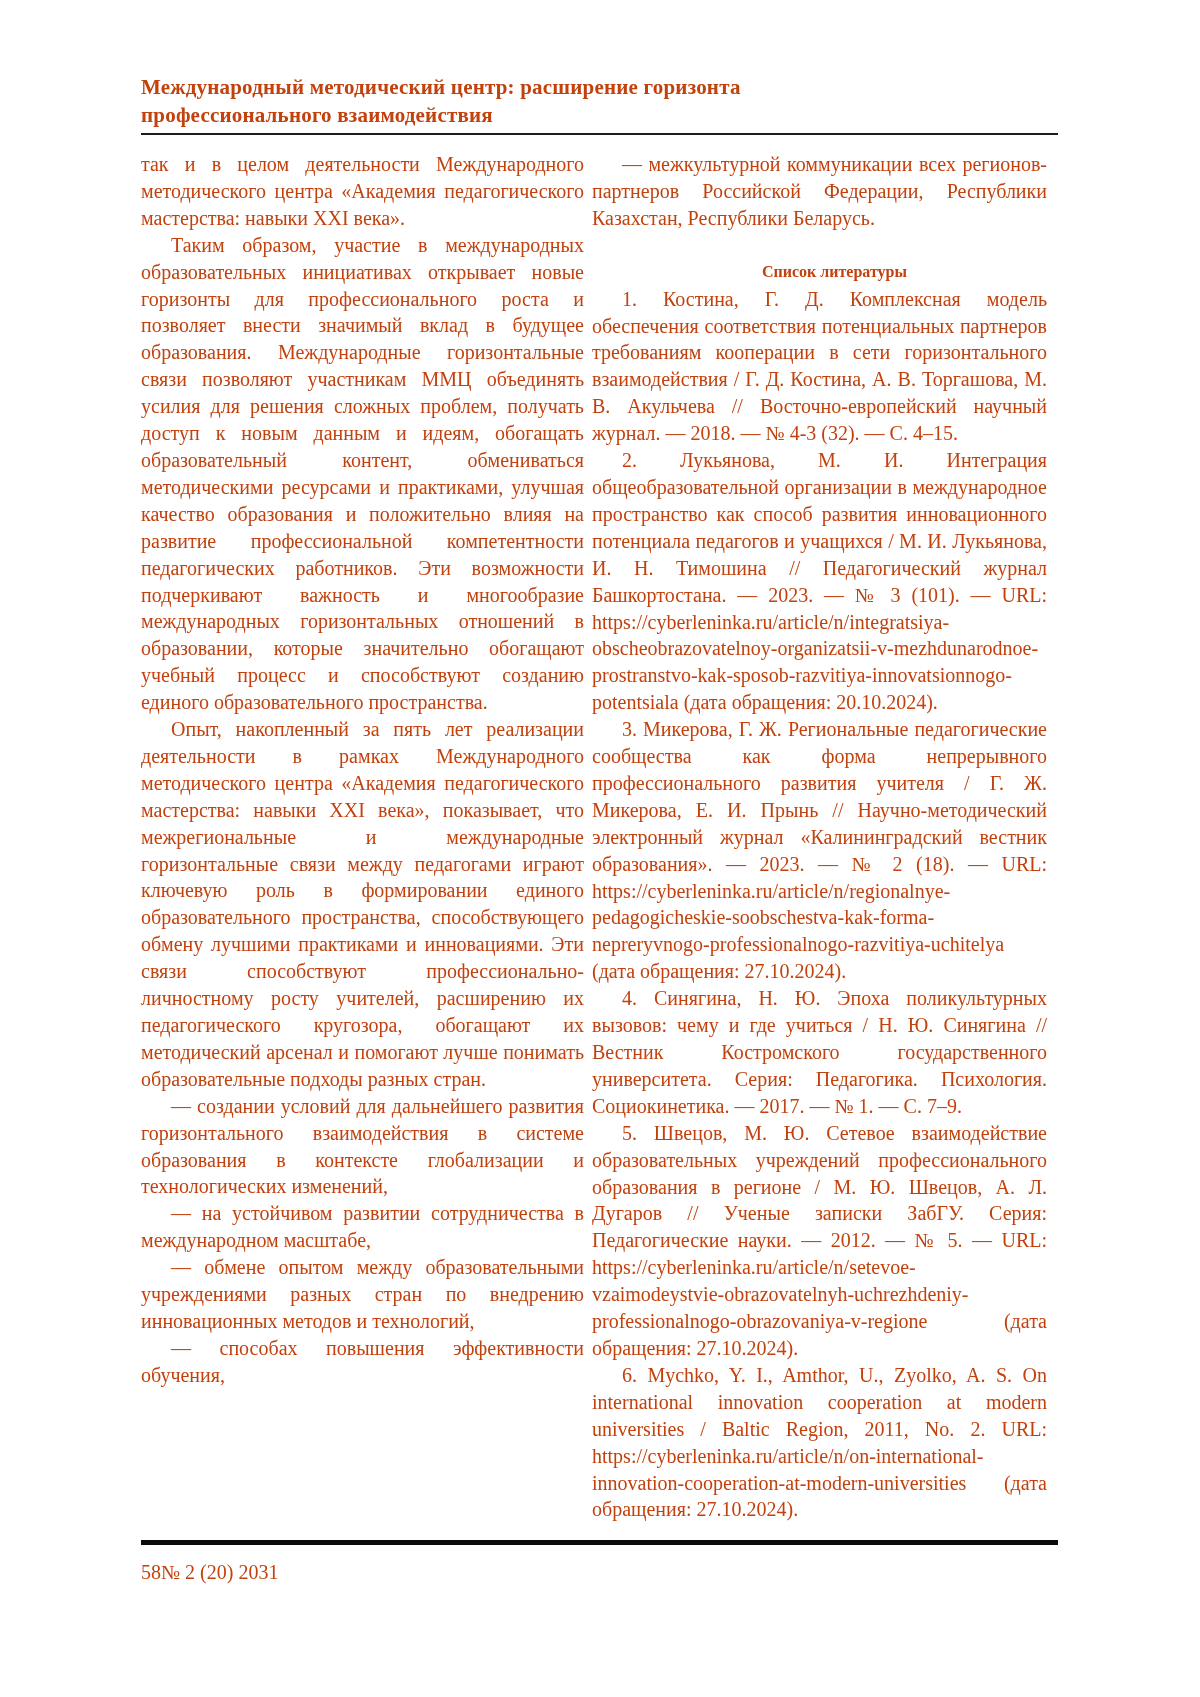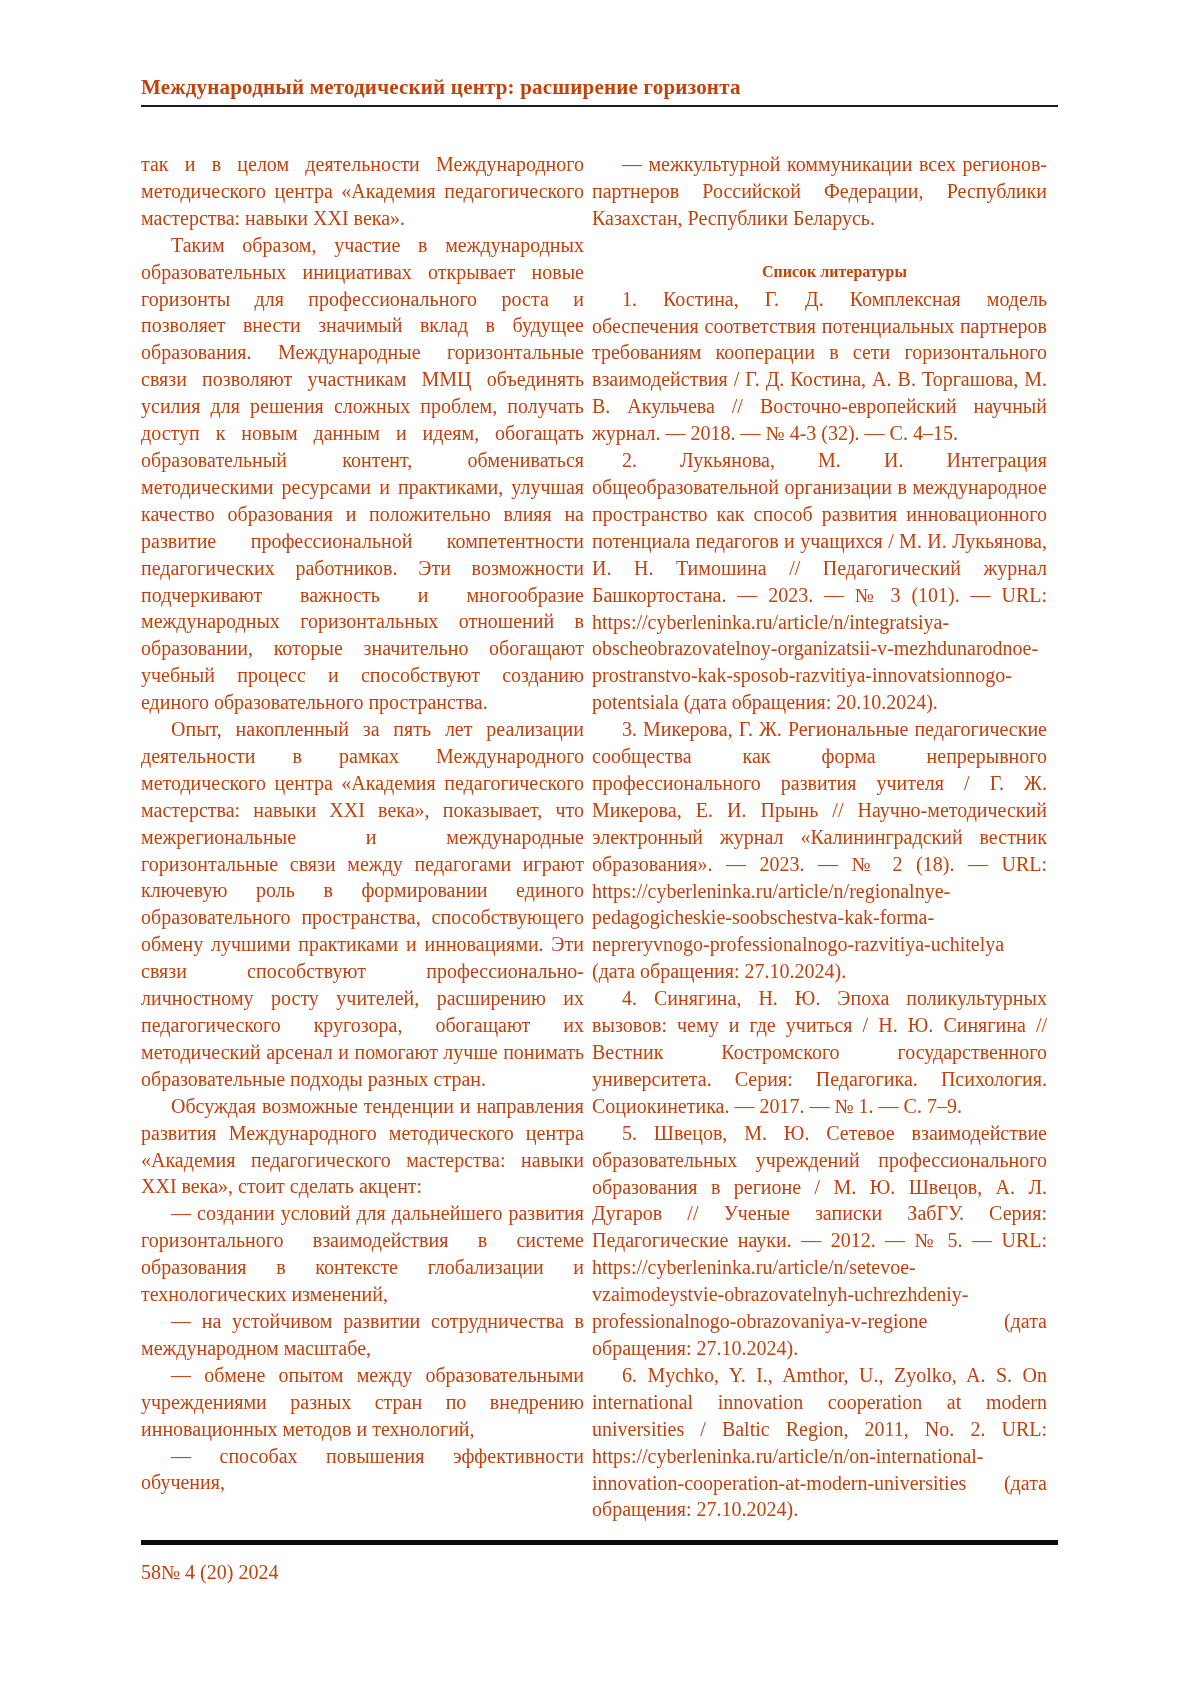--- a/index.html
+++ b/index.html
@@ -79,30 +79,30 @@
       line-height: 26px;
     }
   </style>
 </head>
 <body>
 
 <div class="page">
 
   <header class="running-header">
     <div class="title-line">Международный методический центр: расширение горизонта</div>
+    <div class="title-line">профессионального взаимодействия</div>
     <div class="header-rule"></div>
   </header>
 
   <main class="columns">
 
     <section class="col-left">
       <p class="continuation">так и в целом деятельности Международного методического центра «Академия педагогического мастерства: навыки XXI века».</p>
       <p>Таким образом, участие в международных образовательных инициативах открывает новые горизонты для профессионального роста и позволяет внести значимый вклад в будущее образования. Международные горизонтальные связи позволяют участникам ММЦ объединять усилия для решения сложных проблем, получать доступ к новым данным и идеям, обогащать образовательный контент, обмениваться методическими ресурсами и практиками, улучшая качество образования и положительно влияя на развитие профессиональной компетентности педагогических работников. Эти возможности подчеркивают важность и многообразие международных горизонтальных отношений в образовании, которые значительно обогащают учебный процесс и способствуют созданию единого образовательного пространства.</p>
       <p>Опыт, накопленный за пять лет реализации деятельности в рамках Международного методического центра «Академия педагогического мастерства: навыки XXI века», показывает, что межрегиональные и международные горизонтальные связи между педагогами играют ключевую роль в формировании единого образовательного пространства, способствующего обмену лучшими практиками и инновациями. Эти связи способствуют профессионально-личностному росту учителей, расширению их педагогического кругозора, обогащают их методический арсенал и помогают лучше понимать образовательные подходы разных стран.</p>
-      <p>Обсуждая возможные тенденции и направления развития Международного методического центра «Академия педагогического мастерства: навыки XXI века», стоит сделать акцент:</p>
       <p>— создании условий для дальнейшего развития горизонтального взаимодействия в системе образования в контексте глобализации и технологических изменений,</p>
       <p>— на устойчивом развитии сотрудничества в международном масштабе,</p>
       <p>— обмене опытом между образовательными учреждениями разных стран по внедрению инновационных методов и технологий,</p>
       <p>— способах повышения эффективности обучения,</p>
     </section>
 
     <section class="col-right">
       <p>— межкультурной коммуникации всех регионов-партнеров Российской Федерации, Республики Казахстан, Республики Беларусь.</p>
       <h2 class="references-heading">Список литературы</h2>
       <p>1. Костина, Г. Д. Комплексная модель обеспечения соответствия потенциальных партнеров требованиям кооперации в сети горизонтального взаимодействия / Г. Д. Костина, А. В. Торгашова, М. В. Акульчева // Восточно-европейский научный журнал. — 2018. — № 4-3 (32). — С. 4–15.</p>
@@ -112,17 +112,17 @@
       <p>5. Швецов, М. Ю. Сетевое взаимодействие образовательных учреждений профессионального образования в регионе / М. Ю. Швецов, А. Л. Дугаров // Ученые записки ЗабГУ. Серия: Педагогические науки. — 2012. — № 5. — URL: https://cyberleninka.ru/article/n/setevoe-vzaimodeystvie-obrazovatelnyh-uchrezhdeniy-professionalnogo-obrazovaniya-v-regione (дата обращения: 27.10.2024).</p>
       <p>6. Mychko, Y. I., Amthor, U., Zyolko, A. S. On international innovation cooperation at modern universities / Baltic Region, 2011, No. 2. URL: https://cyberleninka.ru/article/n/on-international-innovation-cooperation-at-modern-universities (дата обращения: 27.10.2024).</p>
     </section>
 
   </main>
 
   <footer class="page-footer">
     <div class="footer-rule"></div>
     <div class="footer-row">
       <span>58</span>
-      <span>№ 4 (20) 2024</span>
+      <span>№ 2 (20) 2031</span>
     </div>
   </footer>
 
 </div>
 
 </body></html>

